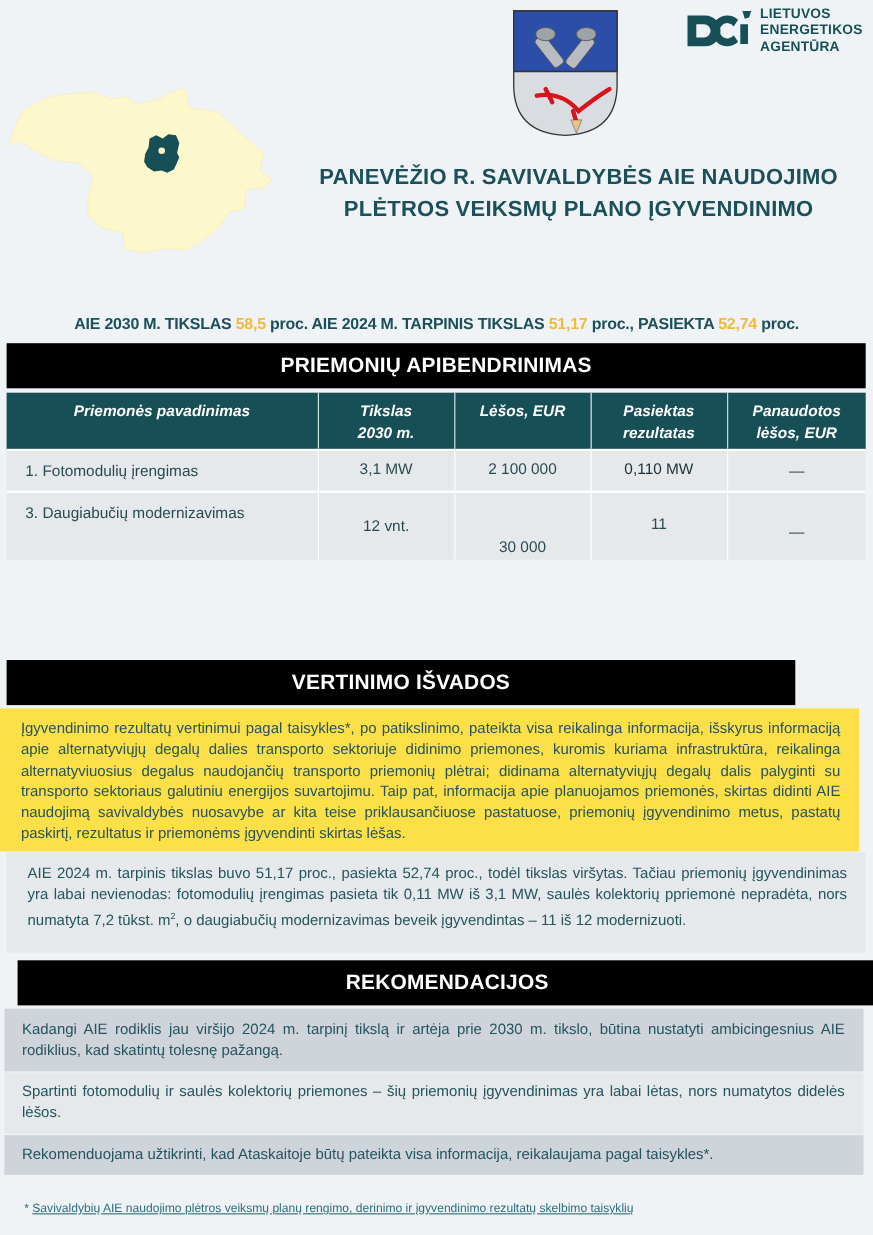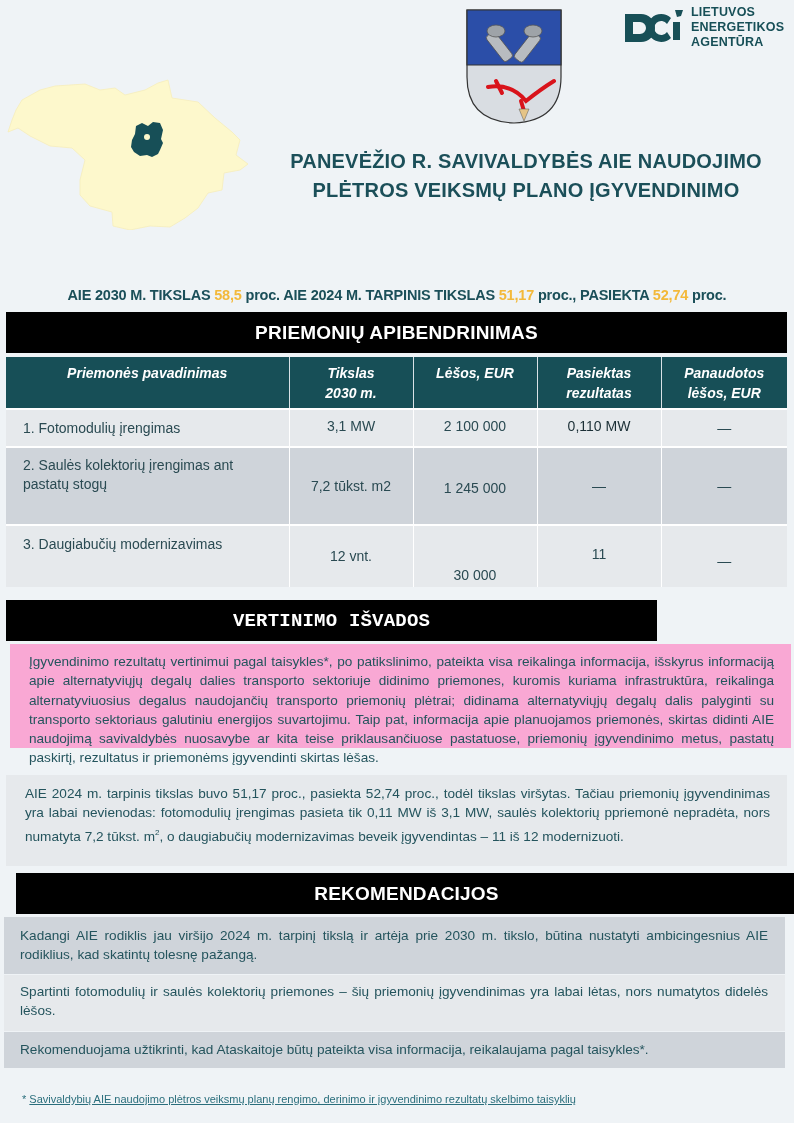--- a/index.html
+++ b/index.html
@@ -61,26 +61,26 @@
   }
   td:first-child { border-left: none; text-align: left; padding-left: 17px; }
   tr.r1 td { background: #e6e9ec; height: 38px; }
   tr.r2 td { background: #cfd4da; height: 78px; }
   tr.r3 td { background: #e6e9ec; height: 62px; }
   tr.r2 td:first-child { vertical-align: top; padding-top: 8px; line-height: 19px; }
   tr.r3 td:first-child { vertical-align: top; padding-top: 10px; }
   .c-val { color: #1b2f36; }
 
   
-  .vert-head { left: 6px; top: 600px; width: 651px; height: 41px; font-family: Liberation Mono, monospace; }
+  .vert-head { left: 6px; top: 600px; width: 717px; height: 41px; }
   .para {
     font-size: 13.6px; line-height: 19.3px; text-align: justify;
     color: #24545d; padding: 8px 17px 8px 19px;
   }
-  .p1 { left: 10px; top: 644px; width: 781px; height: 104px; background: #f9a8d4; }
+  .p1 { left: 0; top: 644px; width: 781px; height: 130px; background: #fde047; }
   .p2 { left: 6px; top: 775px; width: 781px; height: 91px; background: #e6e9ec; padding-top: 9px; }
 
   
   .rek-head { left: 16px; top: 873px; width: 781px; height: 41px; }
   .r-p1 { left: 4px; top: 917px; width: 781px; height: 57px; background: #cfd4da; padding-top: 9px; }
   .r-p2 { left: 4px; top: 975px; width: 781px; height: 56px; background: #e6e9ec; padding-top: 7px; }
   .r-p3 { left: 4px; top: 1032px; width: 781px; height: 36px; background: #cfd4da; padding-top: 8px; }
 
   .footnote {
     left: 22px; top: 1093px; font-size: 11px; color: #2a6e7c;
@@ -157,27 +157,20 @@
       </tr>
     </thead>
     <tbody>
       <tr class="r1">
         <td>1. Fotomodulių įrengimas</td>
         <td style="vertical-align:top;padding-top:8px;">3,1 MW</td>
         <td style="vertical-align:top;padding-top:8px;">2 100 000</td>
         <td class="c-val" style="vertical-align:top;padding-top:8px;">0,110 MW</td>
         <td>—</td>
       </tr>
-      <tr class="r2">
-        <td style="padding-right:20px;">2. Saulės kolektorių įrengimas ant pastatų stogų</td>
-        <td>7,2 tūkst. m2</td>
-        <td style="padding-top:4px;">1 245 000</td>
-        <td>—</td>
-        <td>—</td>
-      </tr>
       <tr class="r3">
         <td>3. Daugiabučių modernizavimas</td>
         <td style="vertical-align:top;padding-top:22px;">12 vnt.</td>
         <td style="vertical-align:top;padding-top:41px;">30 000</td>
         <td style="vertical-align:top;padding-top:20px;">11</td>
         <td style="padding-top:8px;">—</td>
       </tr>
     </tbody>
   </table>
 </div>

